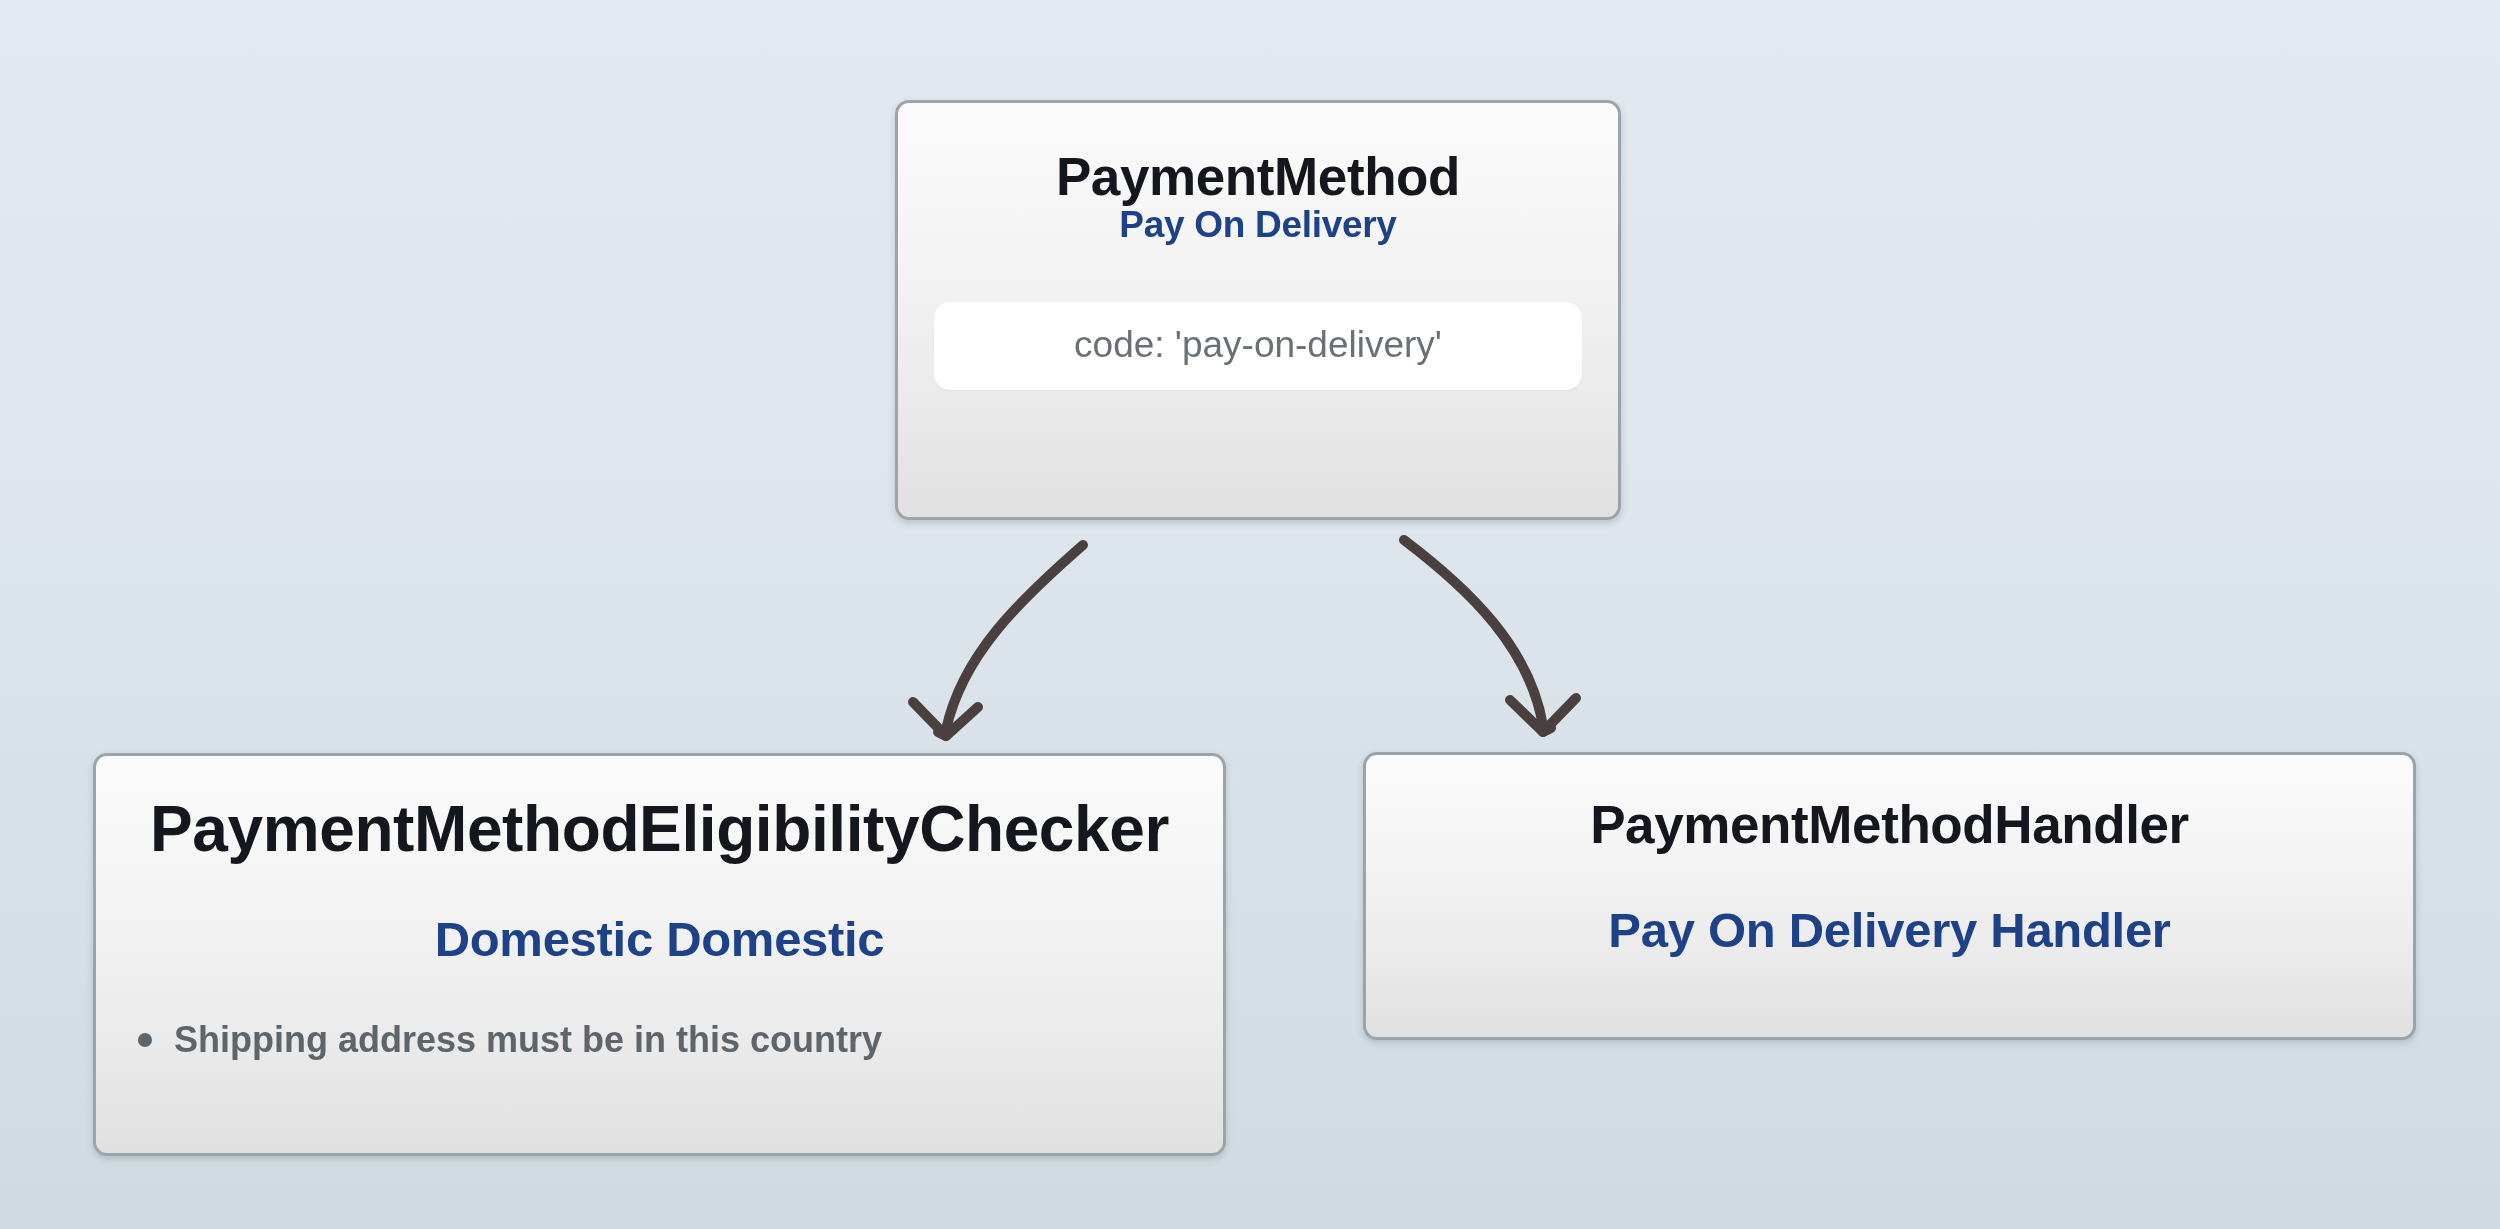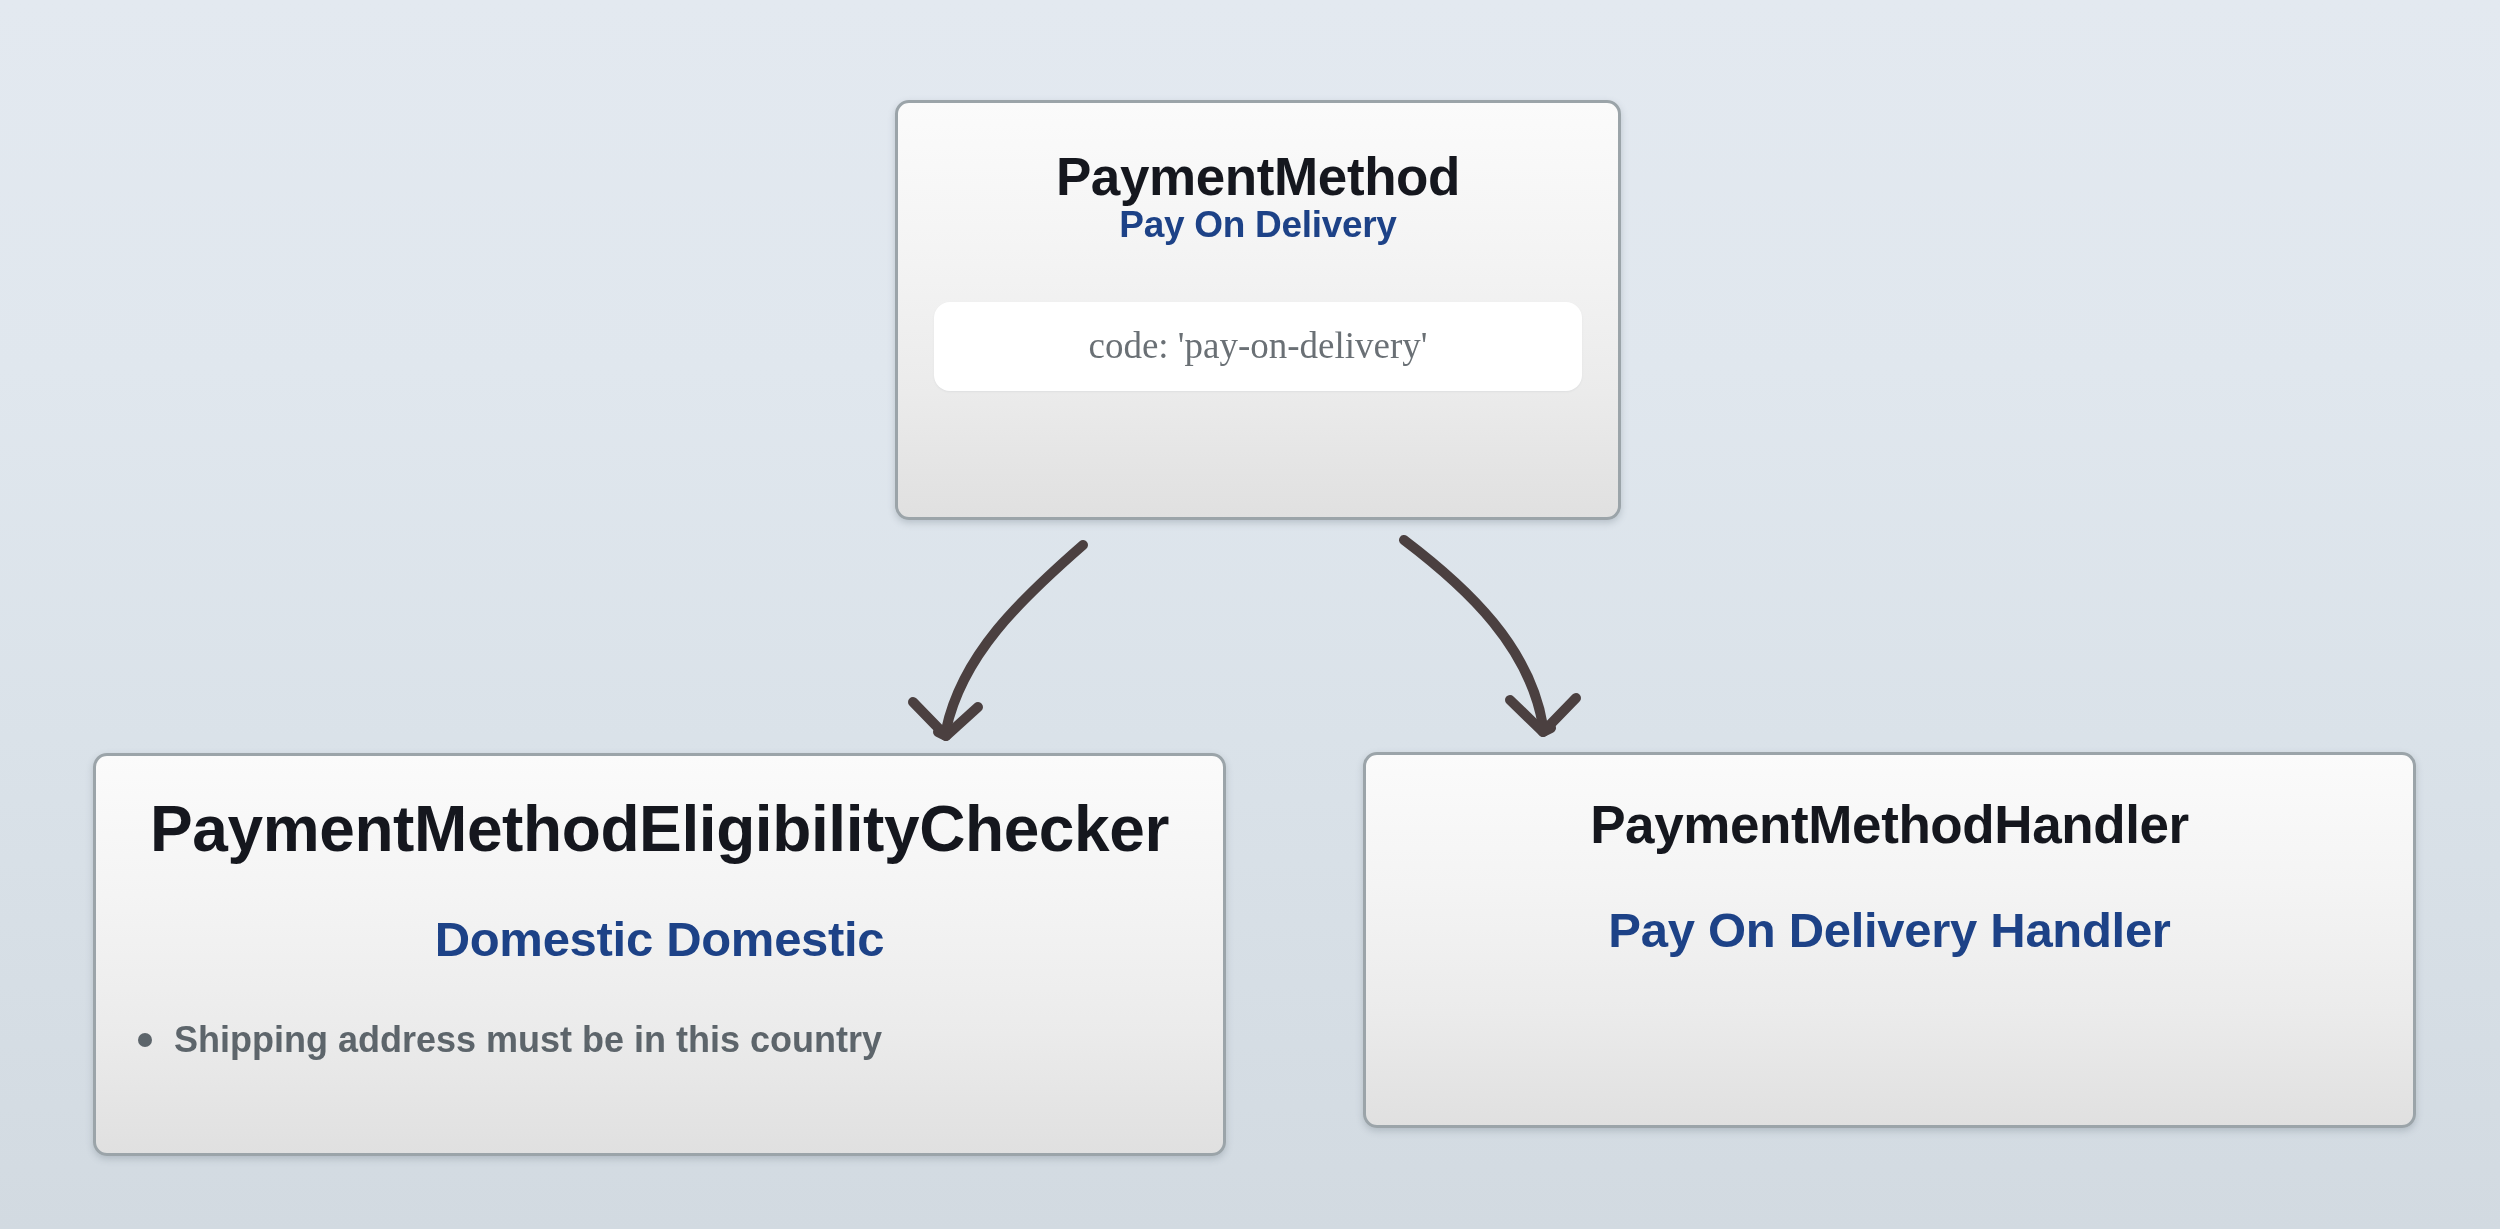--- a/index.html
+++ b/index.html
@@ -58,21 +58,21 @@
     color: #1d4287;
     text-align: center;
     line-height: 1.06;
     width: 100%;
     letter-spacing: -0.3px;
   }
 
   .code-chip {
     background: #ffffff;
     border-radius: 16px;
-    font-family: Liberation Serif, serif;
+    font-family: Liberation Sans, sans-serif;
     color: #6a7075;
     text-align: center;
     box-sizing: border-box;
     box-shadow: 0 1px 2px rgba(120,130,140,0.10);
   }
 
   .bullet-list {
     list-style: none;
     margin: 12px;
     padding: 0;
@@ -125,21 +125,21 @@
   #node-eligibility-checker .node-title    { font-size: 64px; margin-top: 10px; }
   #node-eligibility-checker .node-subtitle { font-size: 49px; margin-top: 50px; }
   #node-eligibility-checker .bullet-list   { margin-top: 52px; padding-left: 8px; }
   #node-eligibility-checker .bullet-item   { font-size: 36px; }
 
   
   #node-handler {
     left: 1363px;
     top: 752px;
     width: 1053px;
-    height: 376px;
+    height: 288px;
     padding: 30px 34px 26px 34px;
   }
   #node-handler .node-title    { font-size: 53px; margin-top: 12px; }
   #node-handler .node-subtitle { font-size: 49px; margin-top: 52px; }
 </style>
 </head>
 <body>
 
 <div id="canvas">
 

